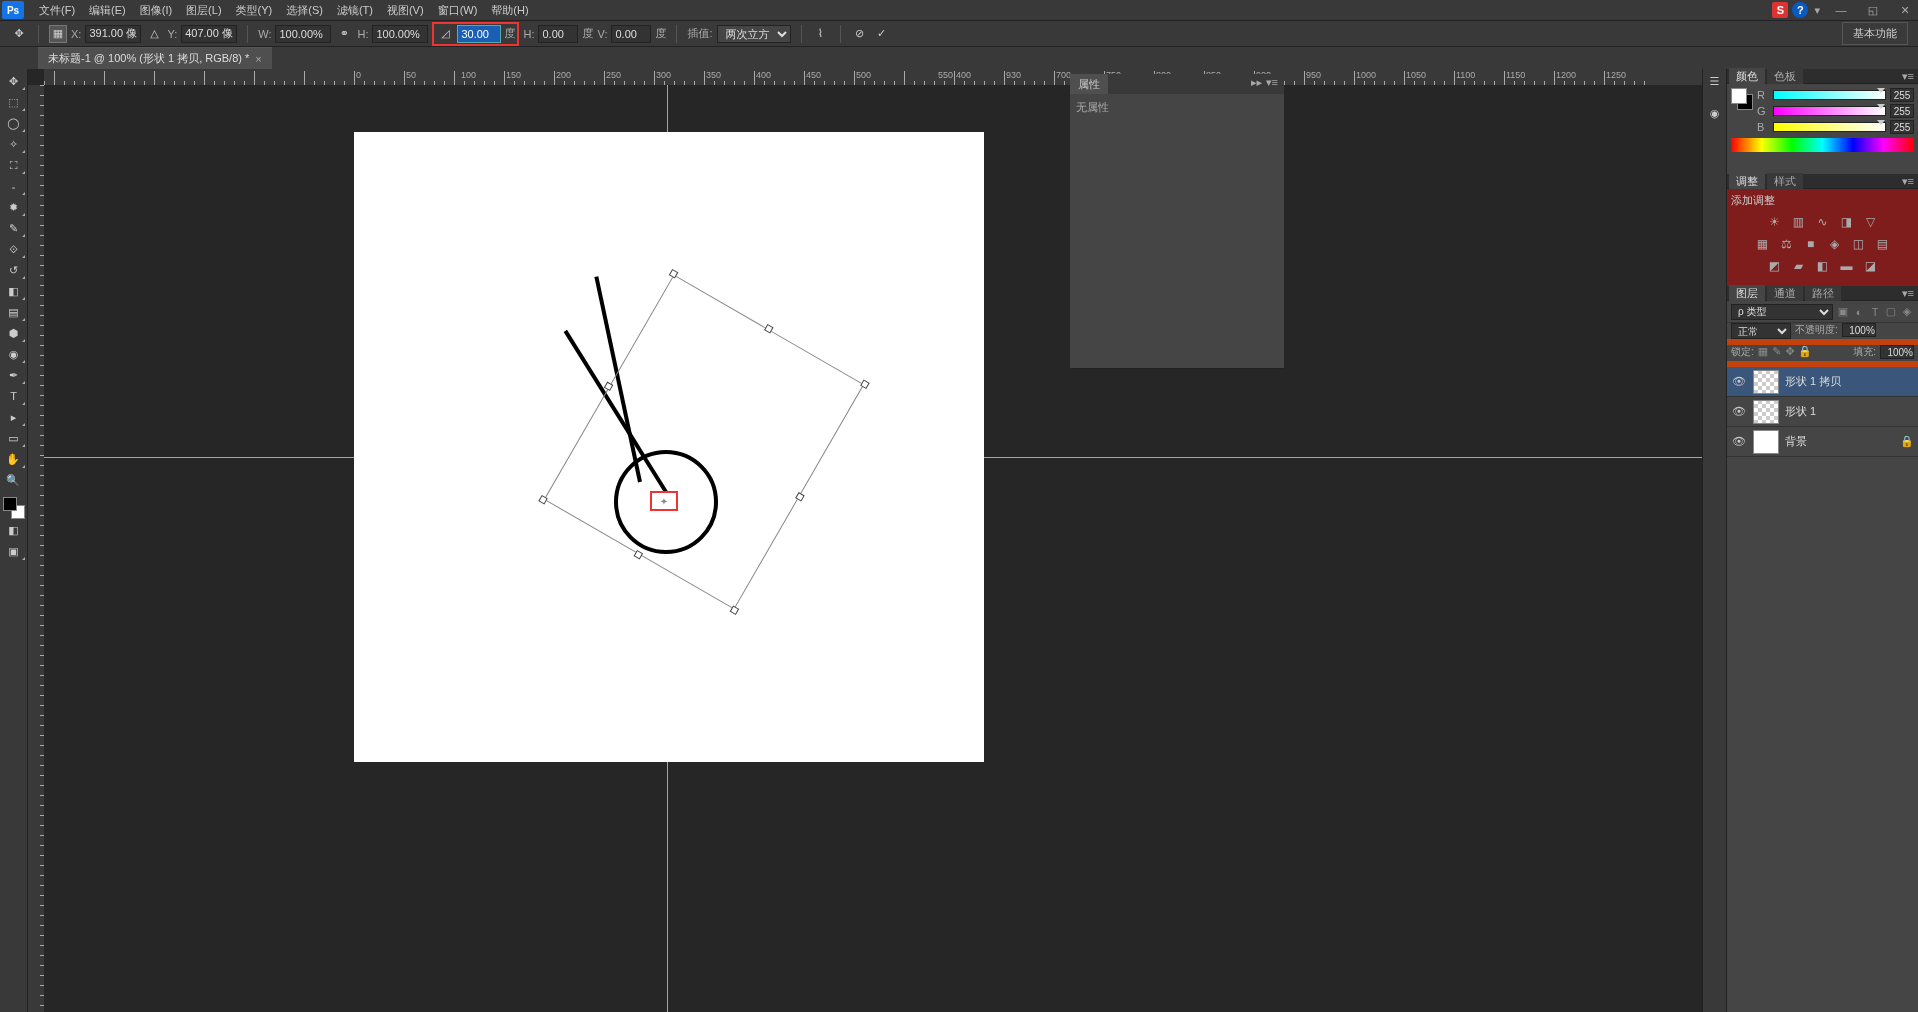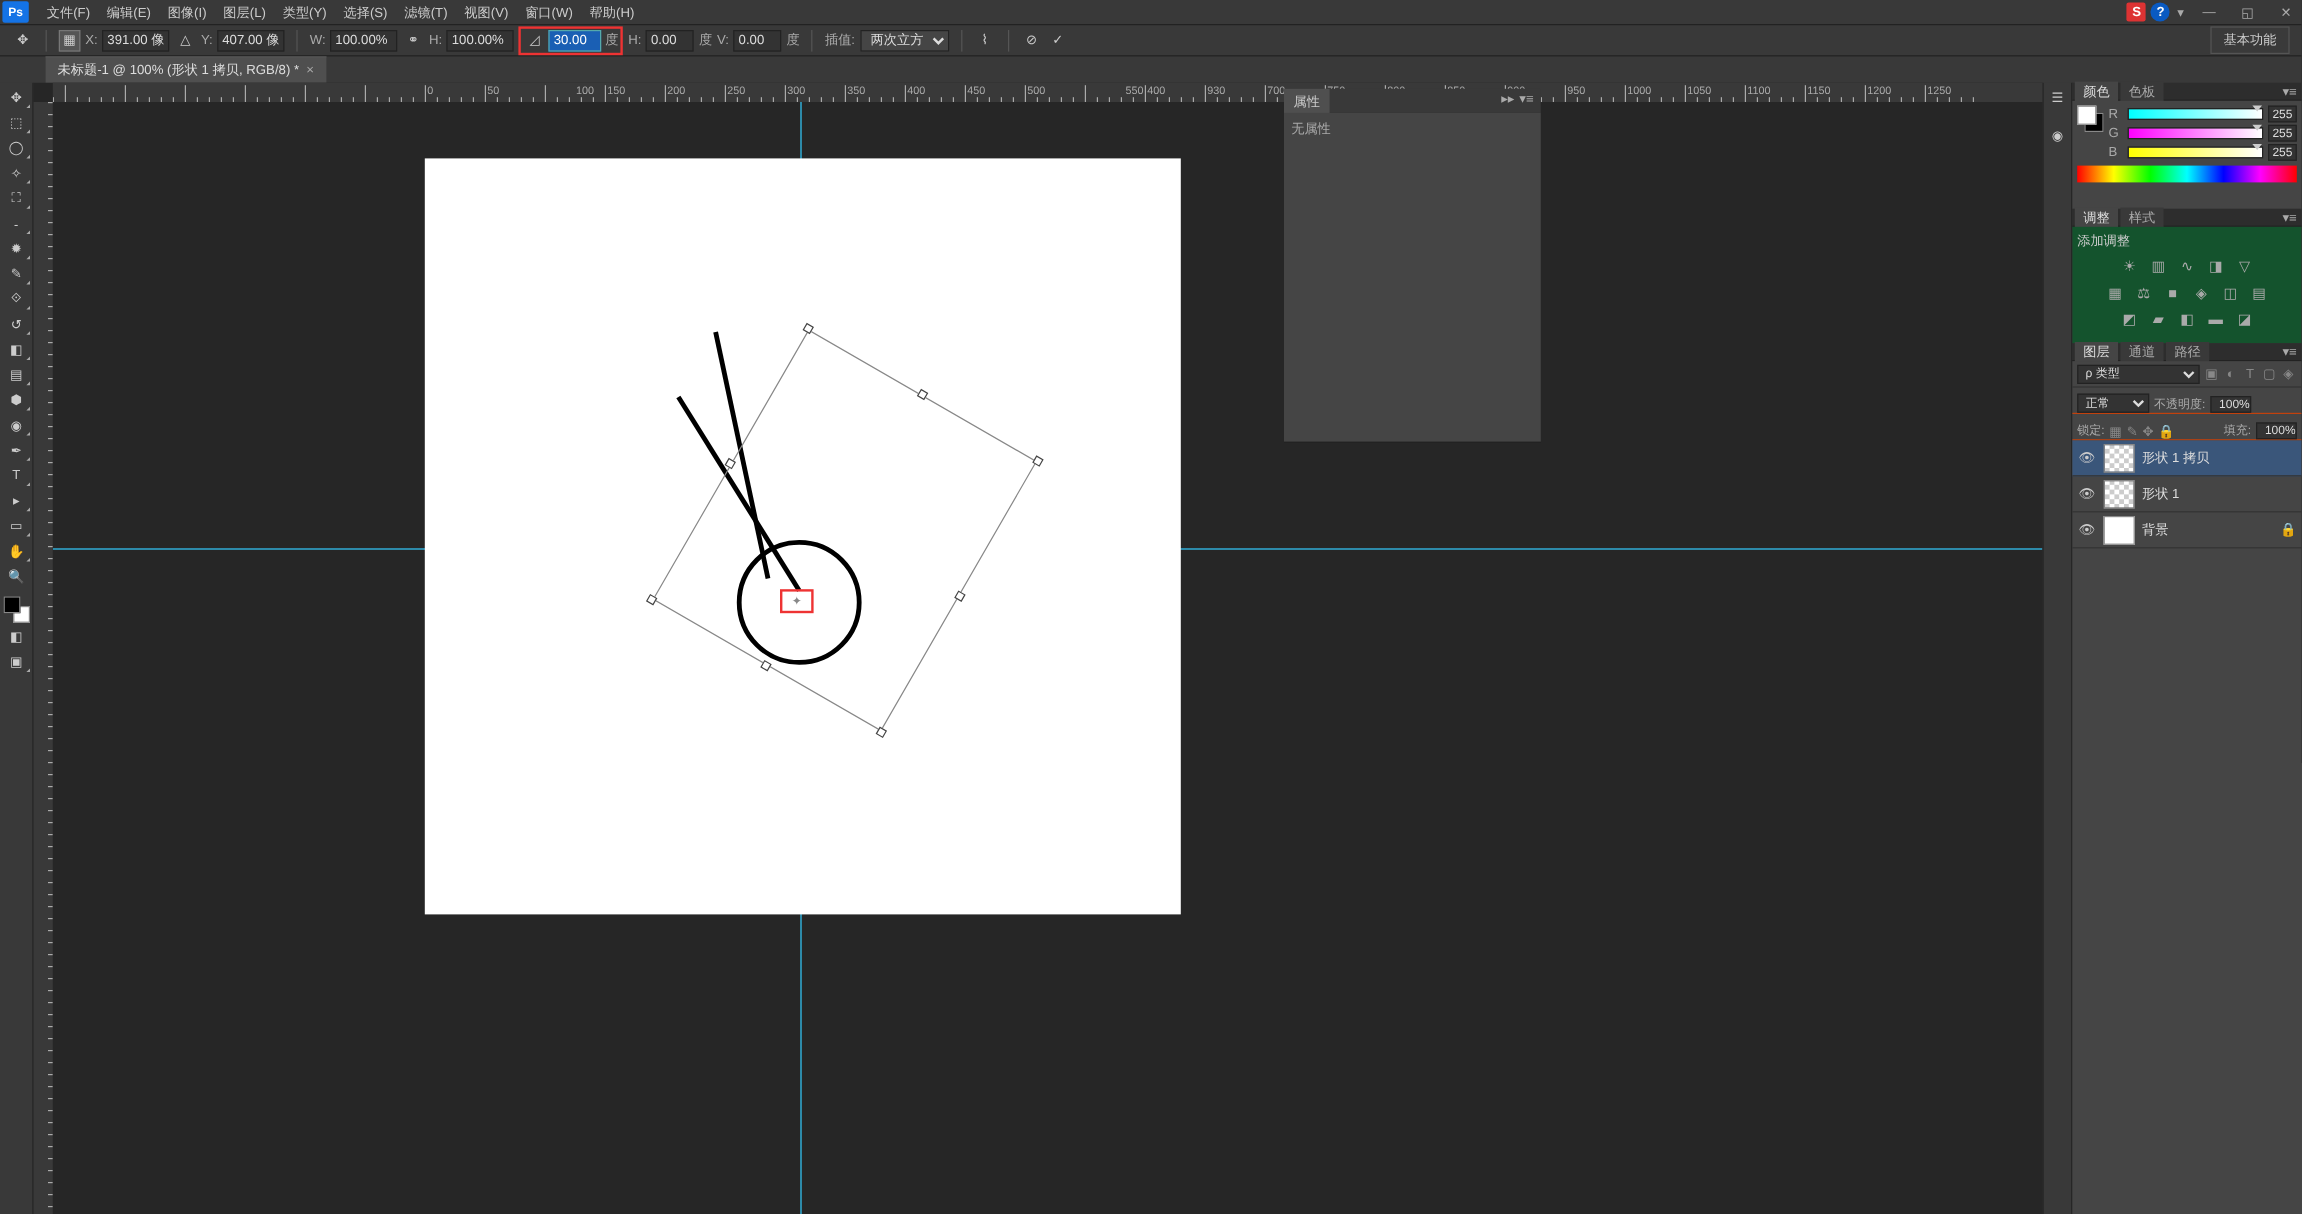--- a/index.html
+++ b/index.html
@@ -80,30 +80,30 @@
 .color-slider.r { background: linear-gradient(to right, #0ff, #fff); }
 .color-slider.g { background: linear-gradient(to right, #f0f, #fff); }
 .color-slider.b { background: linear-gradient(to right, #ff0, #fff); }
 .color-slider .thumb { position: absolute; right: 0; top: -3px; width: 0; height: 0; border-left: 4px solid transparent; border-right: 4px solid transparent; border-top: 5px solid #ccc; }
 .color-val { width: 24px; background: #333; border: 1px solid #222; color: #ddd; text-align: center; font-size: 10px; height: 14px; }
 .spectrum { height: 14px; width: 100%; background: linear-gradient(to right, #f00, #ff0, #0f0, #0ff, #00f, #f0f, #f00); margin-top: 2px; }
 .color-swatch-big { width: 22px; height: 22px; position: relative; }
 .color-swatch-big .f { position: absolute; width: 16px; height: 16px; background: #fff; border: 1px solid #888; top: 0; left: 0; }
 .color-swatch-big .b { position: absolute; width: 16px; height: 16px; background: #000; border: 1px solid #888; bottom: 0; right: 0; }
 
-.adjust-panel { height: 97px; padding: 4px; font-size: 11px; background: #14532d; }
+.adjust-panel { height: 97px; padding: 4px; font-size: 11px; background: #7f1d1d; }
 .adjust-icons { display: flex; gap: 6px; justify-content: center; margin-top: 6px; flex-wrap: wrap; }
 .adjust-icons span { width: 18px; height: 16px; display: flex; align-items: center; justify-content: center; color: #aaa; font-size: 12px; }
 
 .layers-panel { flex: 1; display: flex; flex-direction: column; background: #454545; }
 .layers-toolbar { height: 22px; display: flex; align-items: center; padding: 0 4px; gap: 3px; border-bottom: 1px solid #333; }
 .layers-select { flex: 1; background: #333; border: 1px solid #222; color: #ddd; font-size: 10px; height: 16px; padding: 0 2px; }
 .layers-filter-icons { display: flex; gap: 2px; }
 .layers-filter-icons span { width: 14px; height: 14px; display: flex; align-items: center; justify-content: center; color: #888; }
-.layers-row2 { height: 22px; display: flex; align-items: flex-end; padding: 0 4px; gap: 4px; border-bottom: 1px solid #c2410c; }
+.layers-row2 { height: 22px; display: flex; align-items: flex-start; padding: 0 4px; gap: 4px; border-bottom: 6px solid #c2410c; }
 .layers-row2 .label { color: #aaa; font-size: 10px; }
 .layers-row2 input { width: 34px; background: #333; border: 1px solid #222; color: #ddd; font-size: 10px; height: 14px; text-align: right; }
 .layer-item { height: 30px; display: flex; align-items: center; padding: 0 4px; gap: 6px; border-bottom: 1px solid #333; }
 .layer-item.active { background: #3a567a; }
 .layer-eye { width: 16px; height: 16px; display: flex; align-items: center; justify-content: center; color: #ccc; }
 .layer-thumb { width: 26px; height: 24px; background: #fff; border: 1px solid #888; position: relative; }
 .layer-thumb.checker { background: repeating-conic-gradient(#ccc 0% 25%, #fff 0% 50%) 50% / 8px 8px; }
 .layer-name { flex: 1; color: #ddd; }
 .layer-lock { color: #aaa; }
 </style>
@@ -248,21 +248,21 @@
         <div class="ruler-tick" style="left: 330px;"></div>
         <div class="ruler-tick" style="left: 340px;"></div>
         <div class="ruler-tick" style="left: 350px;"></div>
         <div class="ruler-tick major" style="left: 360px;"></div>
         <div class="ruler-label" style="left: 362px;">50</div>
         <div class="ruler-tick" style="left: 370px;"></div>
         <div class="ruler-tick" style="left: 380px;"></div>
         <div class="ruler-tick" style="left: 390px;"></div>
         <div class="ruler-tick" style="left: 400px;"></div>
         <div class="ruler-tick major" style="left: 410px;"></div>
-        <div class="ruler-label" style="left: 436px;">100</div>
+        <div class="ruler-label" style="left: 417px;">100</div>
         <div class="ruler-tick" style="left: 420px;"></div>
         <div class="ruler-tick" style="left: 430px;"></div>
         <div class="ruler-tick" style="left: 440px;"></div>
         <div class="ruler-tick" style="left: 450px;"></div>
         <div class="ruler-tick major" style="left: 460px;"></div>
         <div class="ruler-label" style="left: 462px;">150</div>
         <div class="ruler-tick" style="left: 470px;"></div>
         <div class="ruler-tick" style="left: 480px;"></div>
         <div class="ruler-tick" style="left: 490px;"></div>
         <div class="ruler-tick" style="left: 500px;"></div>

